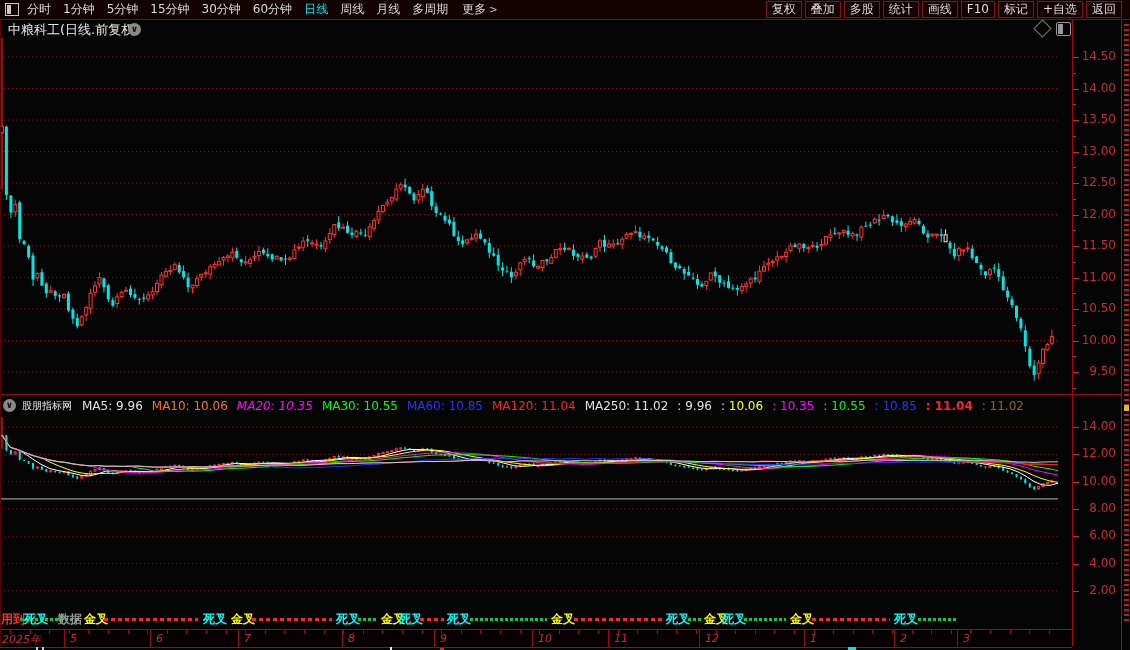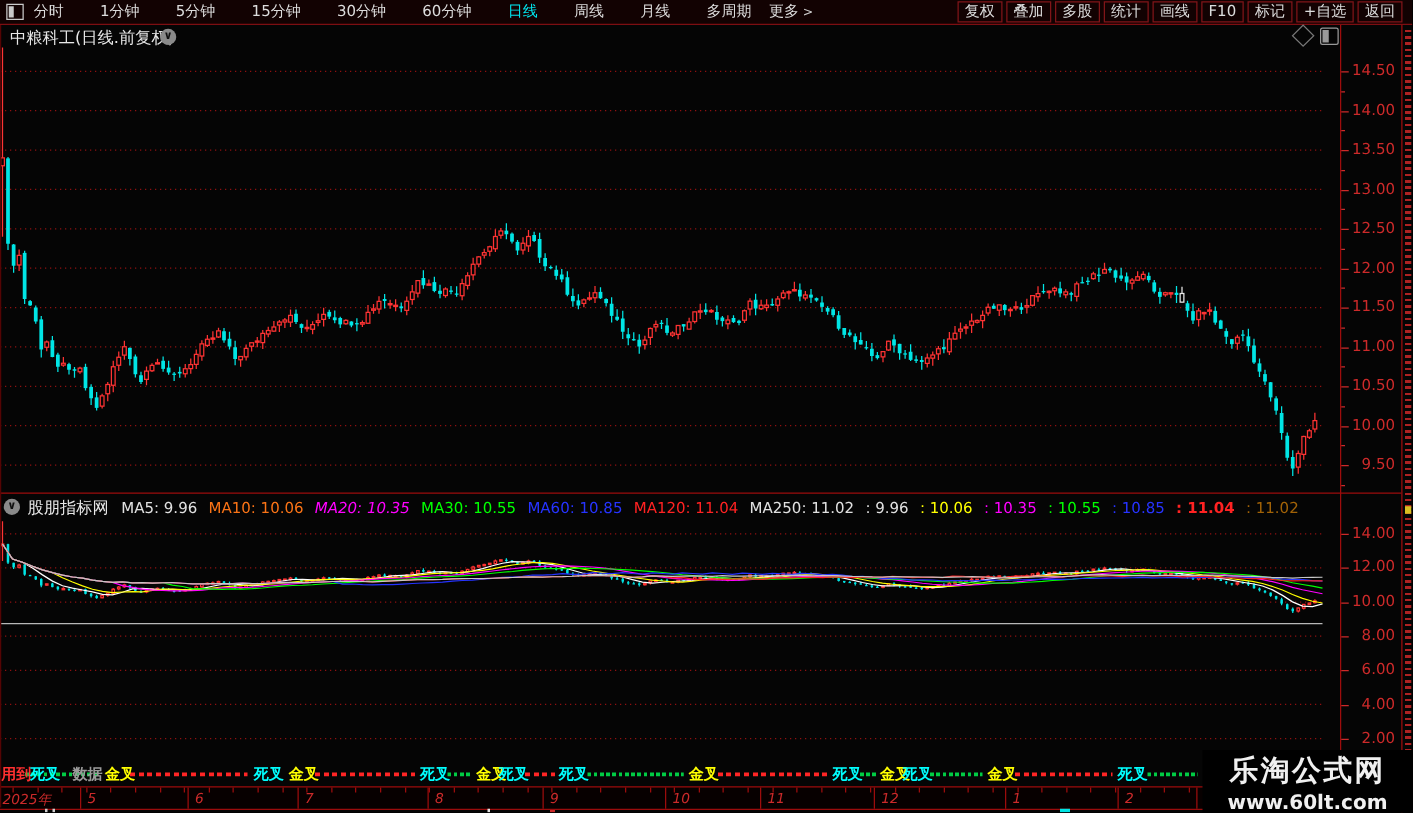--- a/index.html
+++ b/index.html
@@ -3,21 +3,21 @@
 <meta charset="utf-8">
 <style>
   html,body{margin:0;padding:0;background:#000;}
   #root{position:relative;width:1130px;height:650px;background:#050505;overflow:hidden;
         font-family:"DejaVu Sans","Liberation Sans",sans-serif;}
   
   #toolbar{position:absolute;left:0;top:0;width:1130px;height:19px;background:#120202;
            border-bottom:1px solid #7d0e12;display:flex;align-items:center;font-size:12px;color:#dcdcdc;}
   .tb-icon{width:12px;height:11px;border:1px solid #c9c9c9;margin:0 8px 0 5px;position:relative;flex:none;}
   .tb-icon:before{content:"";position:absolute;left:1px;top:1px;bottom:1px;width:4px;background:#c9c9c9;}
-  #periods{display:flex;gap:29px;white-space:nowrap;}
+  #periods{display:flex;gap:12px;white-space:nowrap;}
   .period{cursor:default;}
   .period.active{color:#00e5ee;}
   #more{margin-left:14px;white-space:nowrap;}
   #more .chev{font-size:10px;color:#cfcfcf;margin-left:3px;}
   #tbuttons{position:absolute;right:8px;top:1px;display:flex;gap:3px;}
   .tbtn{border:1px solid #801518;padding:0px 5px;height:15px;line-height:15px;font-size:12px;color:#dcdcdc;white-space:nowrap;}
   
   #titlebar{position:absolute;left:0;top:20px;width:1072px;height:18px;color:#e8e8e8;font-size:13px;}
   #title-text{position:absolute;left:8px;top:1px;white-space:nowrap;}
   .circ{position:absolute;width:13px;height:13px;border-radius:50%;background:#8a8a8a;color:#111;
@@ -30,21 +30,21 @@
   #main-svg{position:absolute;left:0;top:38px;}
   #sub-svg{position:absolute;left:0;top:416px;}
   .hline{position:absolute;background:#9c0c0c;height:1px;}
   .vline{position:absolute;background:#9c0c0c;width:1px;}
   .ylab{position:absolute;left:1076px;width:40px;text-align:right;font-size:12px;color:#cc2a2a;}
   .ytick{position:absolute;left:1073px;height:1px;background:#cc2a2a;}
   
   #ind-header{position:absolute;left:0;top:396px;width:1072px;height:19px;display:flex;align-items:center;font-size:12px;}
   #ind-chev{position:relative;flex:none;margin:0 6px 0 3px;width:13px;height:13px;border-radius:50%;
             background:#8a8a8a;color:#111;font-size:9px;line-height:13px;text-align:center;font-weight:bold;}
-  #ind-name{color:#e8e8e8;font-size:13px;margin-right:10px;white-space:nowrap;}
+  #ind-name{color:#e8e8e8;font-size:10px;margin-right:10px;white-space:nowrap;}
   #ma-items{display:flex;gap:9px;white-space:nowrap;}
   
   #signals{position:absolute;left:0;top:606px;width:1072px;height:23px;font-size:12px;font-weight:bold;}
   .sig{position:absolute;top:5px;white-space:nowrap;}
   .seg{position:absolute;top:12px;height:3px;}
   .seg.red{background:repeating-linear-gradient(90deg,#ff2525 0 4px,transparent 4px 7px);}
   .seg.green{background:repeating-linear-gradient(90deg,#00cc44 0 3px,transparent 3px 5px);}
   
   #date-axis{position:absolute;left:0;top:629px;width:1072px;height:17px;background:#070000;
              border-top:1px solid #9c0c0c;border-bottom:1px solid #9c0c0c;}
@@ -1224,24 +1224,20 @@
     <div class="txtpat"></div>
     <div class="ymark"></div>
   </div>
 
   <div class="sliver" style="left:36px;top:647px;width:2px;height:3px;background:#cfcfcf;"></div>
   <div class="sliver" style="left:42px;top:647px;width:2px;height:3px;background:#cfcfcf;"></div>
   <div class="sliver" style="left:390px;top:647px;width:2px;height:3px;background:#e8e8e8;"></div>
   <div class="sliver" style="left:440px;top:648px;width:4px;height:2px;background:#cc2a2a;"></div>
   <div class="sliver" style="left:848px;top:647px;width:8px;height:3px;background:#00e5e5;"></div>
 
-  <div id="watermark">
-    <div id="wm1">乐淘公式网</div>
-    <div id="wm2">www.60lt.com</div>
-  </div>
 
 <div class="ylab" style="top:49px;">14.50</div>
     <div class="ytick" style="top:57px;width:6px;"></div>
     <div class="ytick" style="top:73px;width:3px;"></div>
     <div class="ylab" style="top:81px;">14.00</div>
     <div class="ytick" style="top:89px;width:6px;"></div>
     <div class="ytick" style="top:104px;width:3px;"></div>
     <div class="ylab" style="top:112px;">13.50</div>
     <div class="ytick" style="top:120px;width:6px;"></div>
     <div class="ytick" style="top:136px;width:3px;"></div>

